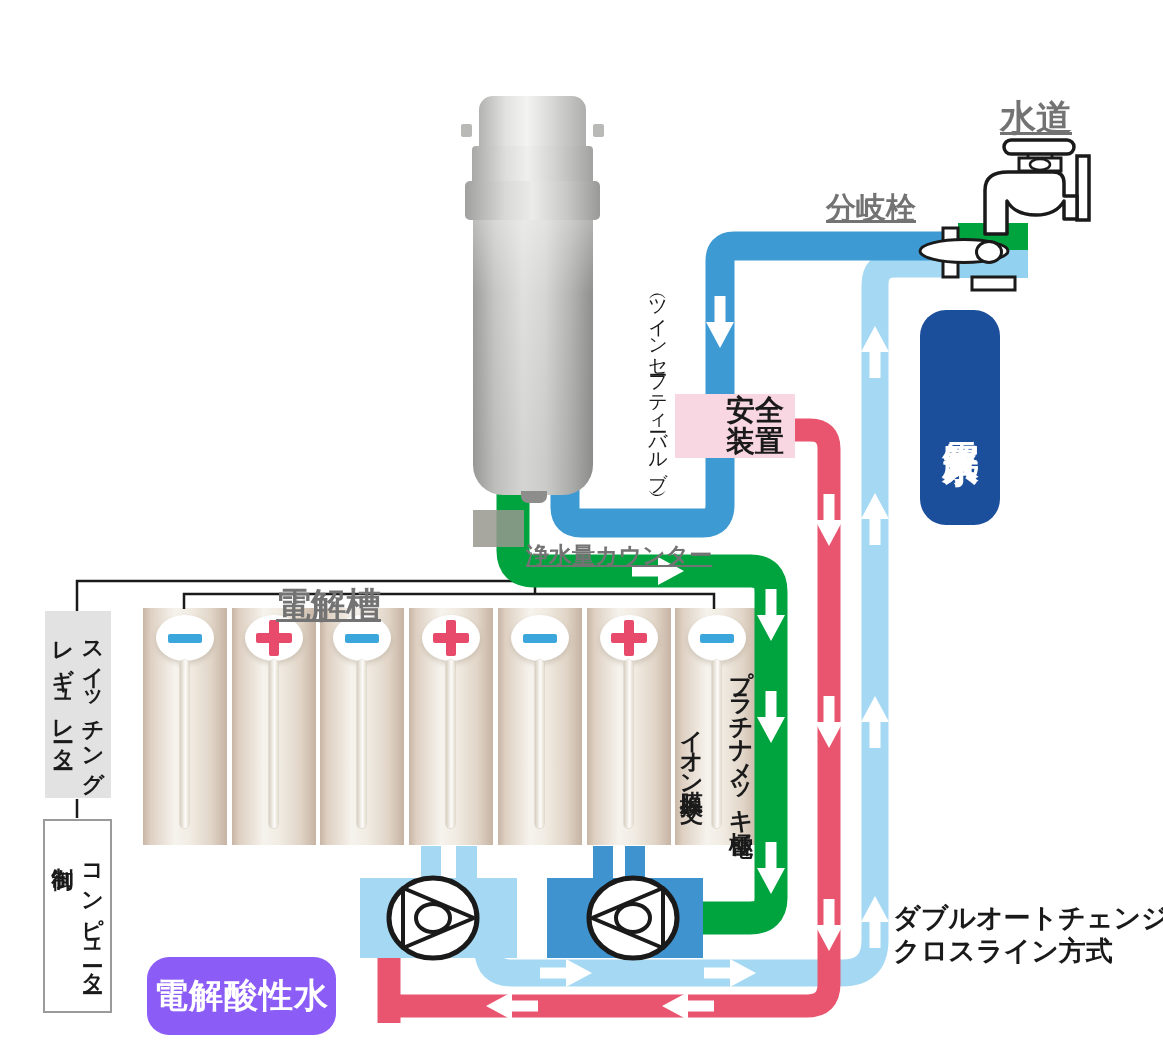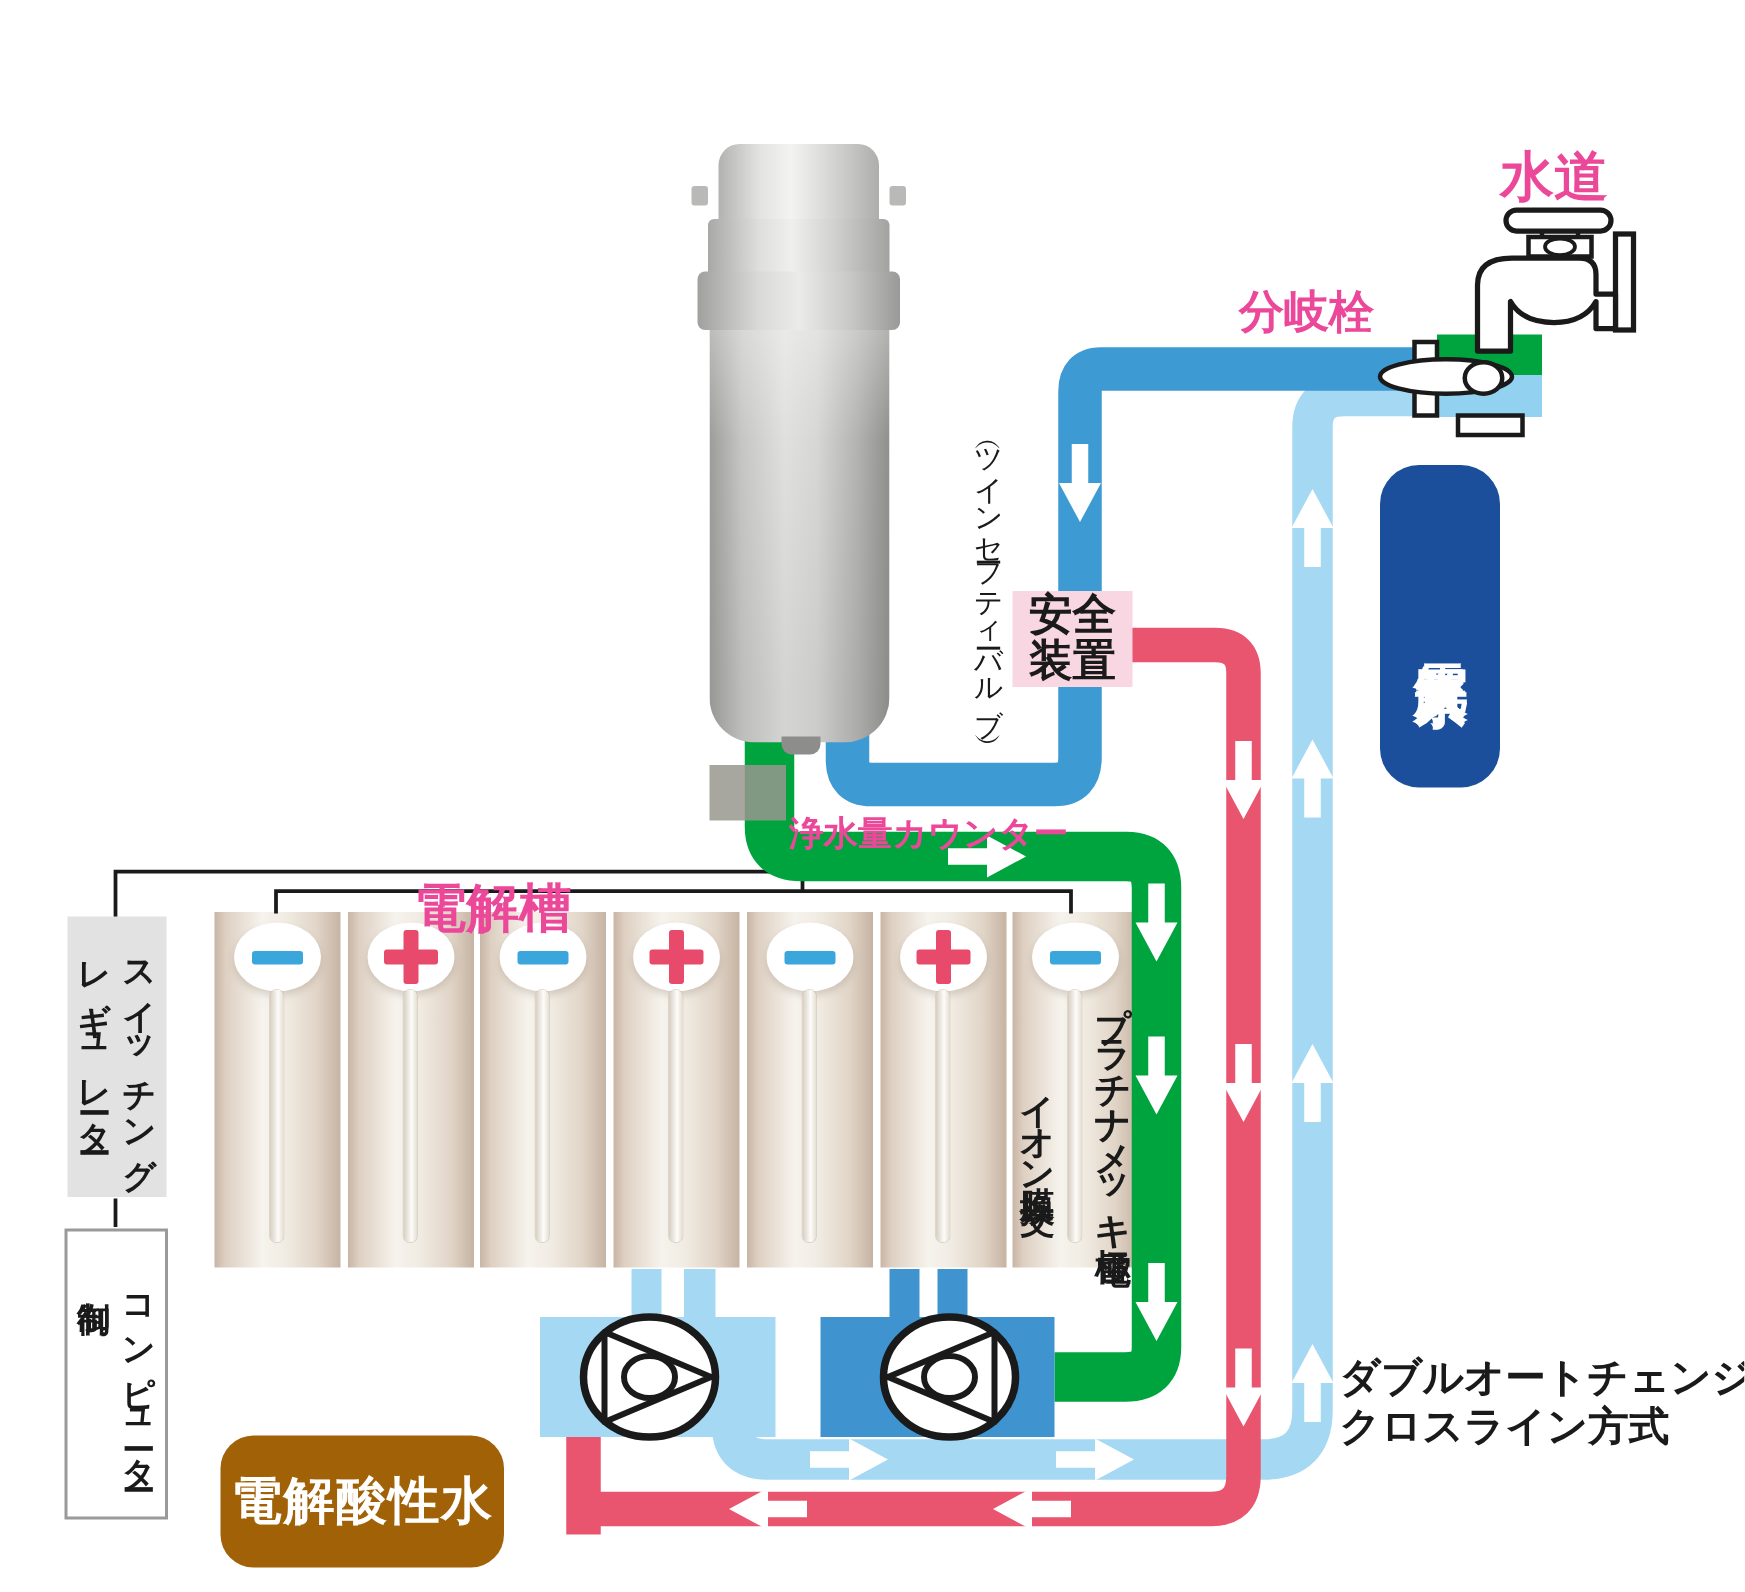--- a/index.html
+++ b/index.html
@@ -2,21 +2,21 @@
 <html><head>
 <meta charset="utf-8">
 <style>
   html,body{margin:0;padding:0;background:#fff;}
   #stage{
     position:relative;width:1163px;height:1061px;background:#fff;overflow:hidden;
     font-family:"Liberation Sans","DejaVu Sans",sans-serif;color:#1a1a1a;
   }
   .abs{position:absolute;}
   .vtext{writing-mode:vertical-rl;text-orientation:mixed;}
-  .blabel{font-weight:bold;color:#ec4899;white-space:nowrap;}
+  .blabel{font-weight:bold;color:#737373;white-space:nowrap;text-decoration:underline;}
   
   .cart-cap{left:479px;top:96px;width:107px;height:54px;border-radius:14px 14px 4px 4px;
     background:linear-gradient(90deg,#b2b3b1,#e2e3e1 25%,#f3f4f2 45%,#dcddDB 65%,#aeafad);}
   .cart-tab{top:124px;width:11px;height:13px;background:#b9bab8;border-radius:2px;}
   .cart-caplip{left:472px;top:146px;width:121px;height:40px;border-radius:4px;
     background:linear-gradient(90deg,#a8a9a7,#dedfdd 28%,#efefed 46%,#d3d4d2 68%,#a2a3a1);}
   .cart-body{left:473px;top:216px;width:120px;height:279px;border-radius:0 0 30px 30px;
     background:linear-gradient(180deg,rgba(255,255,255,.32),rgba(255,255,255,0) 28%,rgba(110,105,98,.10) 88%),
       linear-gradient(90deg,#9c9d9b,#c6c7c5 18%,#e0e1df 42%,#d6d7d5 60%,#b3b4b2 82%,#8f908e);}
   .cart-collar{left:465px;top:181px;width:135px;height:39px;border-radius:5px;
@@ -35,33 +35,33 @@
     background:linear-gradient(90deg,#d6cec0,#fdfcfa 60%,#e6dfd2);
     box-shadow:0 0 0 .5px rgba(190,180,165,.6);}
   
   .lbl-suido{left:1000px;top:94px;font-size:36px;}
   .lbl-bunki{left:826px;top:188px;font-size:30px;}
   .hydro-box{left:920px;top:310px;width:80px;height:215px;background:#1b4e9b;border-radius:26px;
     display:flex;align-items:center;justify-content:center;}
   .hydro-box .vtext{color:#fff;font-weight:bold;font-size:36px;letter-spacing:2px;}
   .twin{left:645px;top:288px;height:236px;font-size:19px;letter-spacing:-2px;font-weight:500;color:#1a1a1a;}
   .safety-box{left:675px;top:394px;width:80px;height:64px;background:#f8d7e2;
-    display:flex;align-items:center;justify-content:center;text-align:center;}
+    display:flex;align-items:center;justify-content:center;text-align:center;padding-left:40px;}
   .safety-box span{display:block;font-weight:bold;font-size:29px;line-height:31px;}
   .lbl-counter{left:526px;top:540px;font-size:23px;}
   .lbl-denkaisou{left:276px;top:534px;font-size:35px;margin-top:48px;}
   .lbl-platinum{left:725px;top:653px;font-size:24px;font-weight:bold;letter-spacing:-4px;}
   .lbl-ion{left:677px;top:714px;font-size:23px;font-weight:bold;letter-spacing:-4px;}
   .reg-box{left:45px;top:611px;width:66px;height:187px;background:#e2e2e2;
     display:flex;align-items:center;justify-content:center;}
   .reg-box .vtext,.comp-box .vtext{font-weight:bold;font-size:22px;letter-spacing:1px;}
   .reg-box .vtext span,.comp-box .vtext span{display:block;}
   .comp-box{left:43px;top:819px;width:69px;height:194px;background:#fff;border:2px solid #9a9a9a;
     box-sizing:border-box;display:flex;align-items:center;justify-content:center;}
-  .acid-box{left:147px;top:957px;width:189px;height:88px;background:#a16207;border-radius:22px;
+  .acid-box{left:147px;top:957px;width:189px;height:78px;background:#8b5cf6;border-radius:22px;
     display:flex;align-items:center;justify-content:center;}
   .acid-box span{color:#fff;font-weight:bold;font-size:34px;letter-spacing:1px;}
   .lbl-system{left:893px;top:902px;font-weight:bold;font-size:27px;line-height:33px;white-space:nowrap;}
   .lbl-system span{display:block;}
 </style>
 </head>
 <body>
 
 <div id="stage">
 

